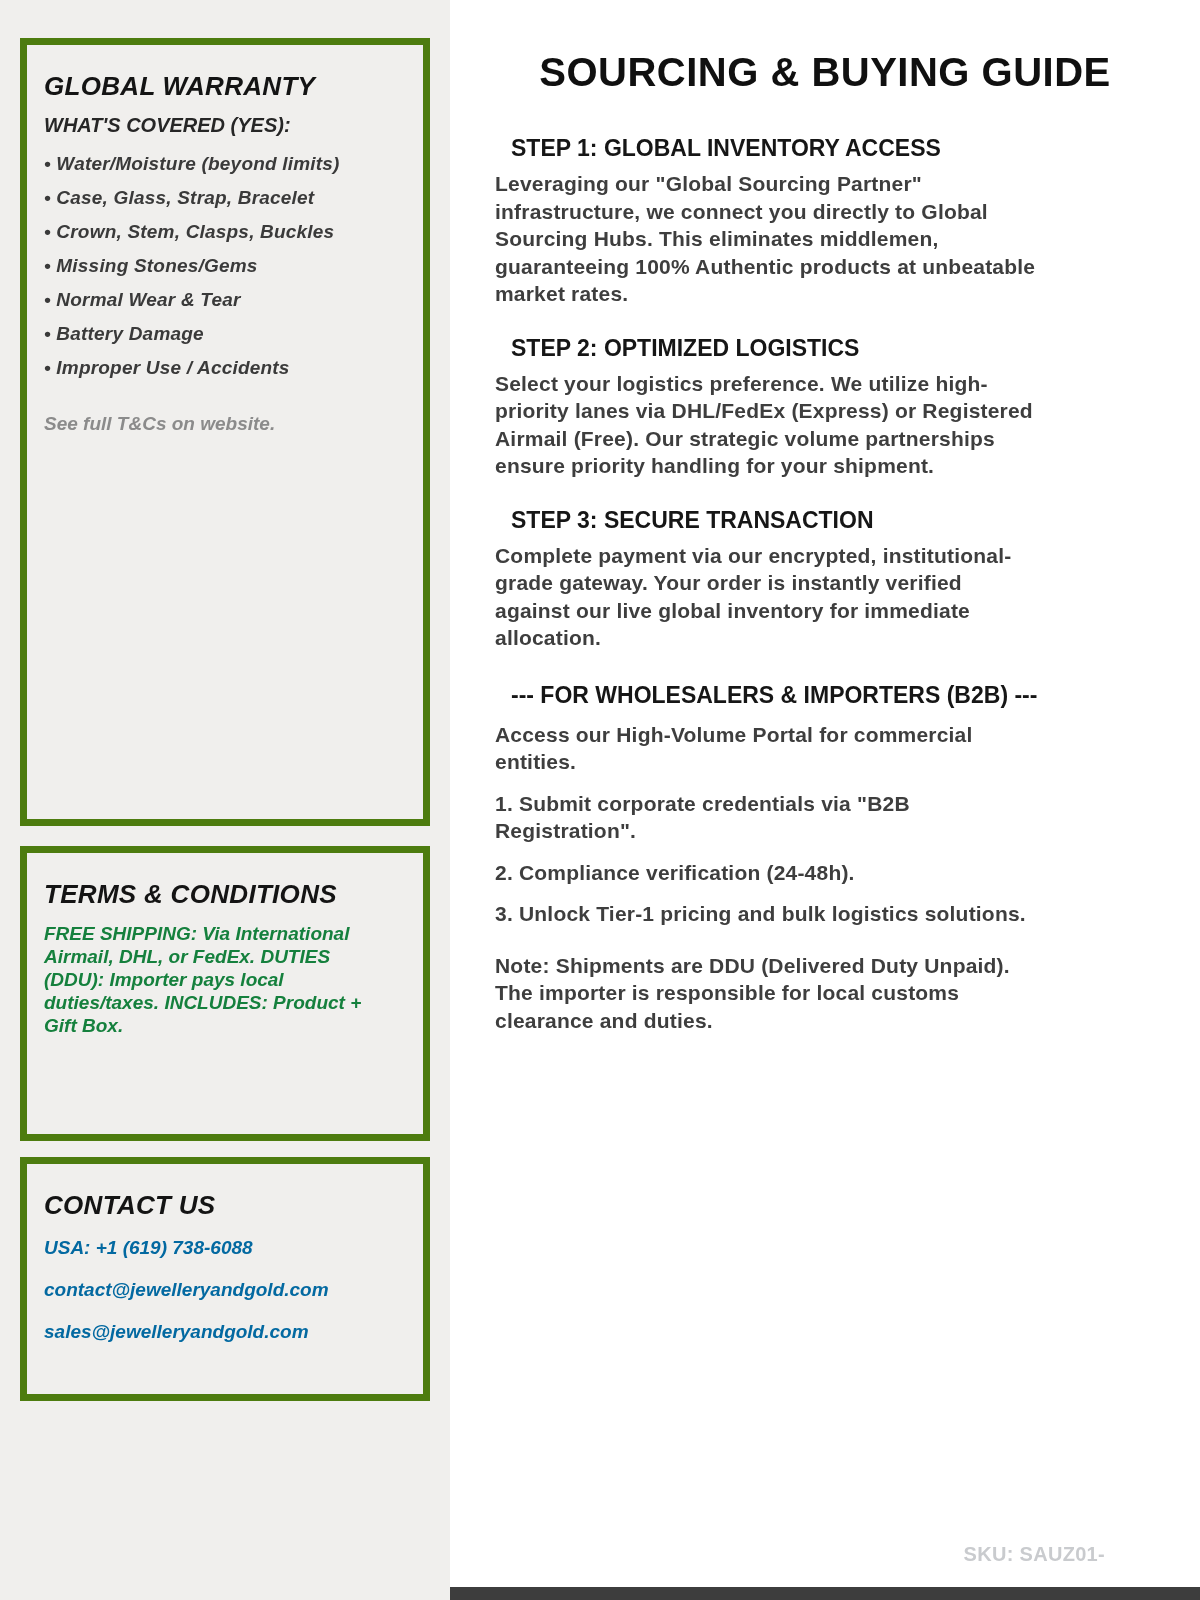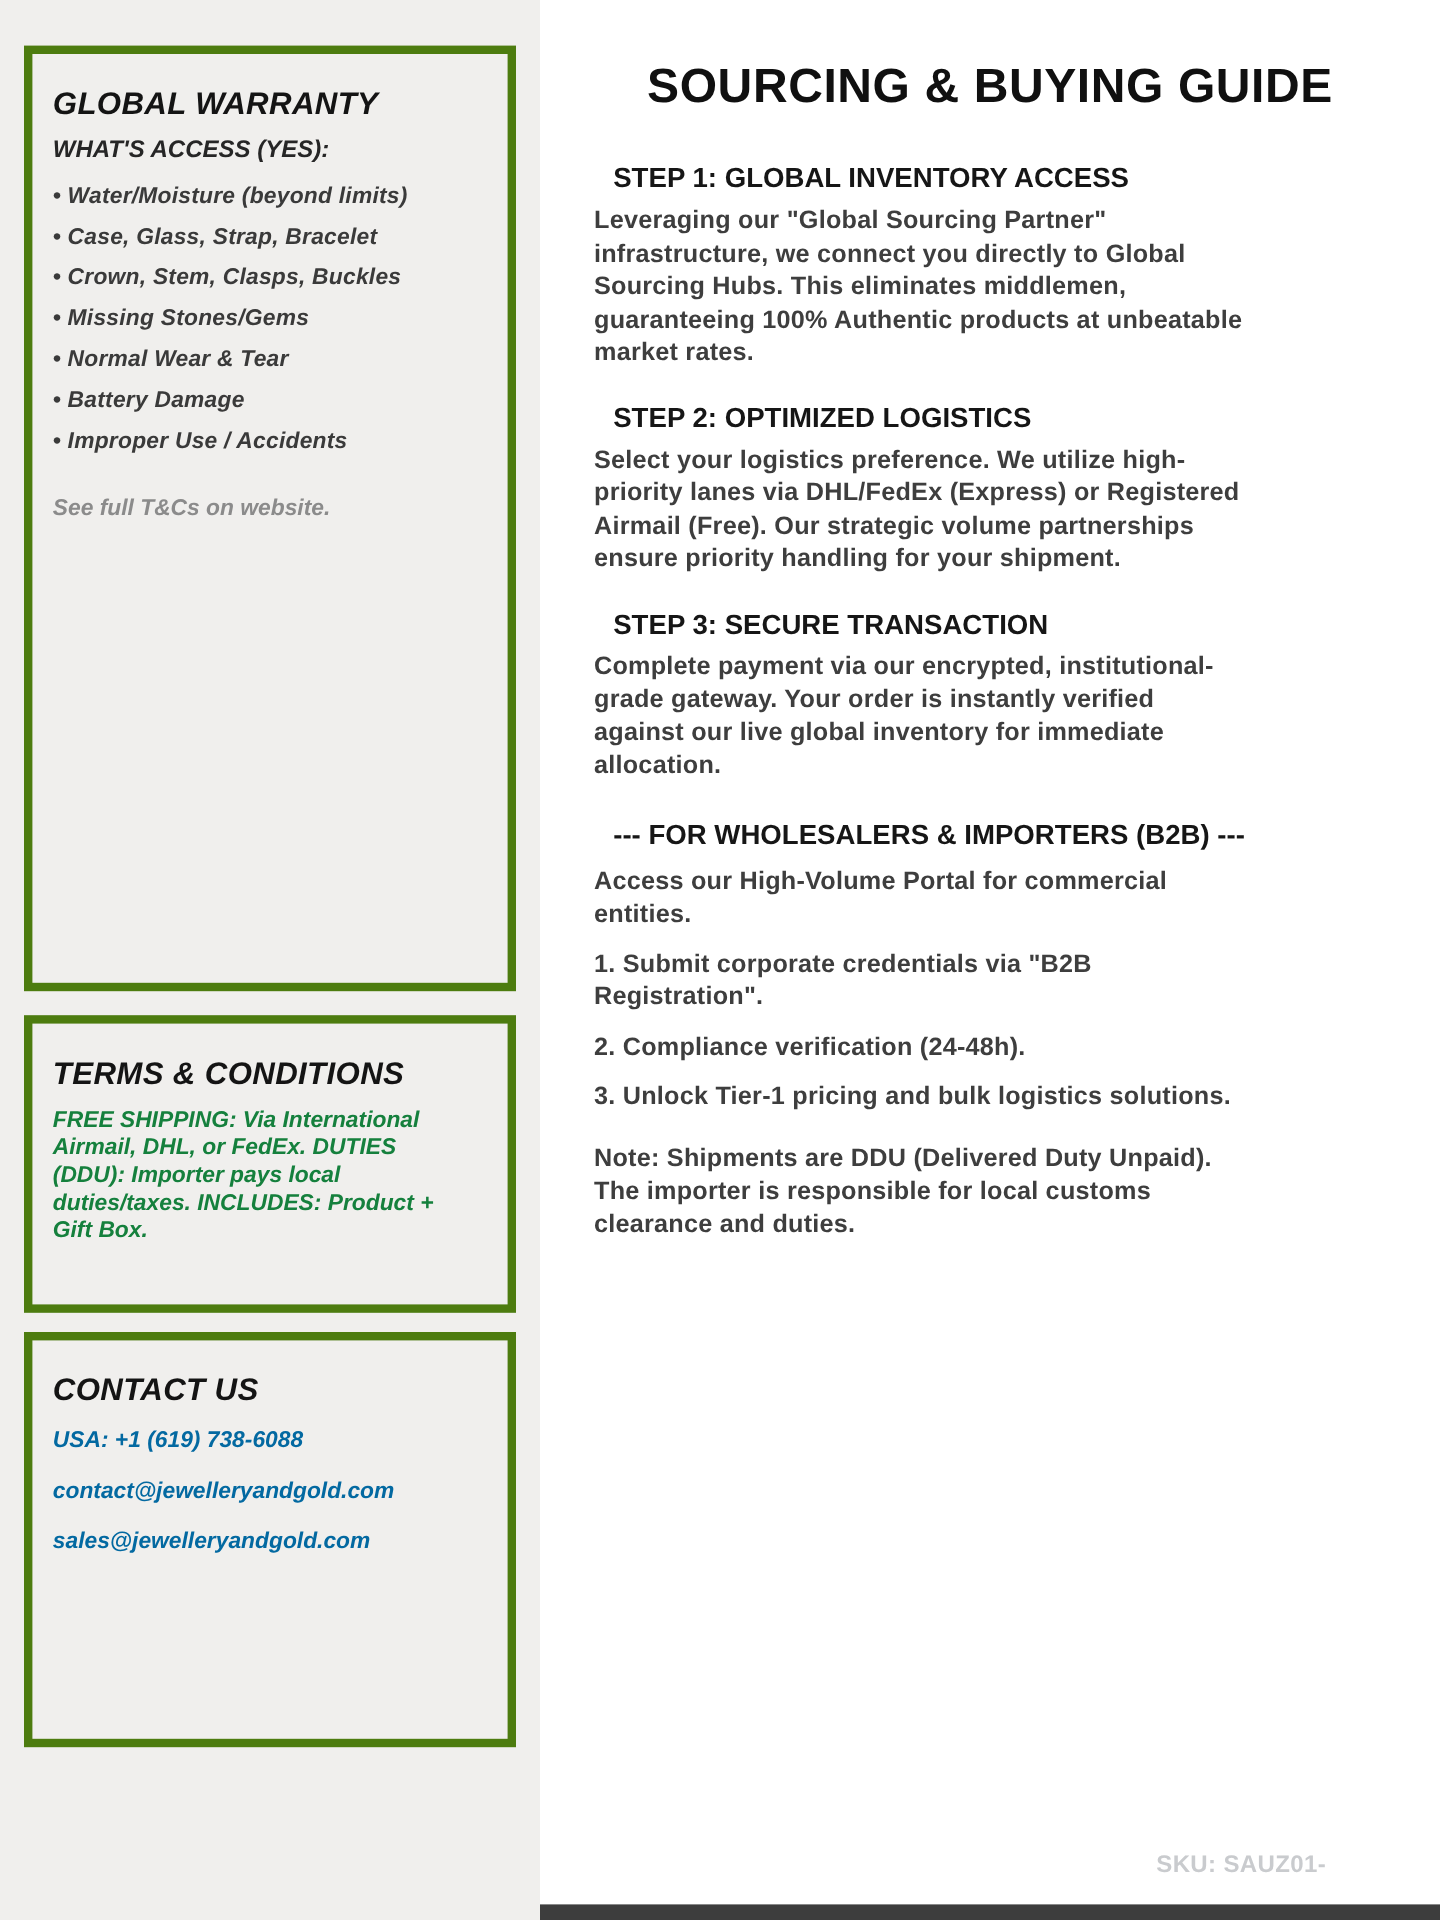--- a/index.html
+++ b/index.html
@@ -24,22 +24,22 @@
     flex-shrink: 0;
   }
   .card {
     box-sizing: border-box;
     border: 7px solid #4d7c0f;
     background: #f0efed;
     padding: 24px 17px;
     font-style: italic;
   }
   .card-warranty { height: 788px; }
-  .card-terms    { height: 248px; margin-top: 20px; }
-  .card-contact  { height: 346px; margin-top: 16px; }
+  .card-terms    { height: 295px; margin-top: 20px; }
+  .card-contact  { height: 244px; margin-top: 16px; }
   .card-title {
     font-size: 26px;
     font-weight: bold;
     color: #141414;
     margin: 2px 0 12px 0;
     letter-spacing: 0.3px;
   }
   .sub-heading {
     font-size: 20px;
     font-weight: bold;
@@ -134,21 +134,21 @@
 </style>
 </head>
 <body>
 
 <div class="page">
 
   <aside class="sidebar">
 
     <section class="card card-warranty">
       <h2 class="card-title">GLOBAL WARRANTY</h2>
-      <h3 class="sub-heading">WHAT'S ACCESS (YES):</h3>
+      <h3 class="sub-heading">WHAT'S COVERED (YES):</h3>
       <ul class="bullets">
         <li>Water/Moisture (beyond limits)</li>
         <li>Case, Glass, Strap, Bracelet</li>
         <li>Crown, Stem, Clasps, Buckles</li>
         <li>Missing Stones/Gems</li>
         <li>Normal Wear &amp; Tear</li>
         <li>Battery Damage</li>
         <li>Improper Use / Accidents</li>
       </ul>
       <p class="footnote">See full T&amp;Cs on website.</p>

